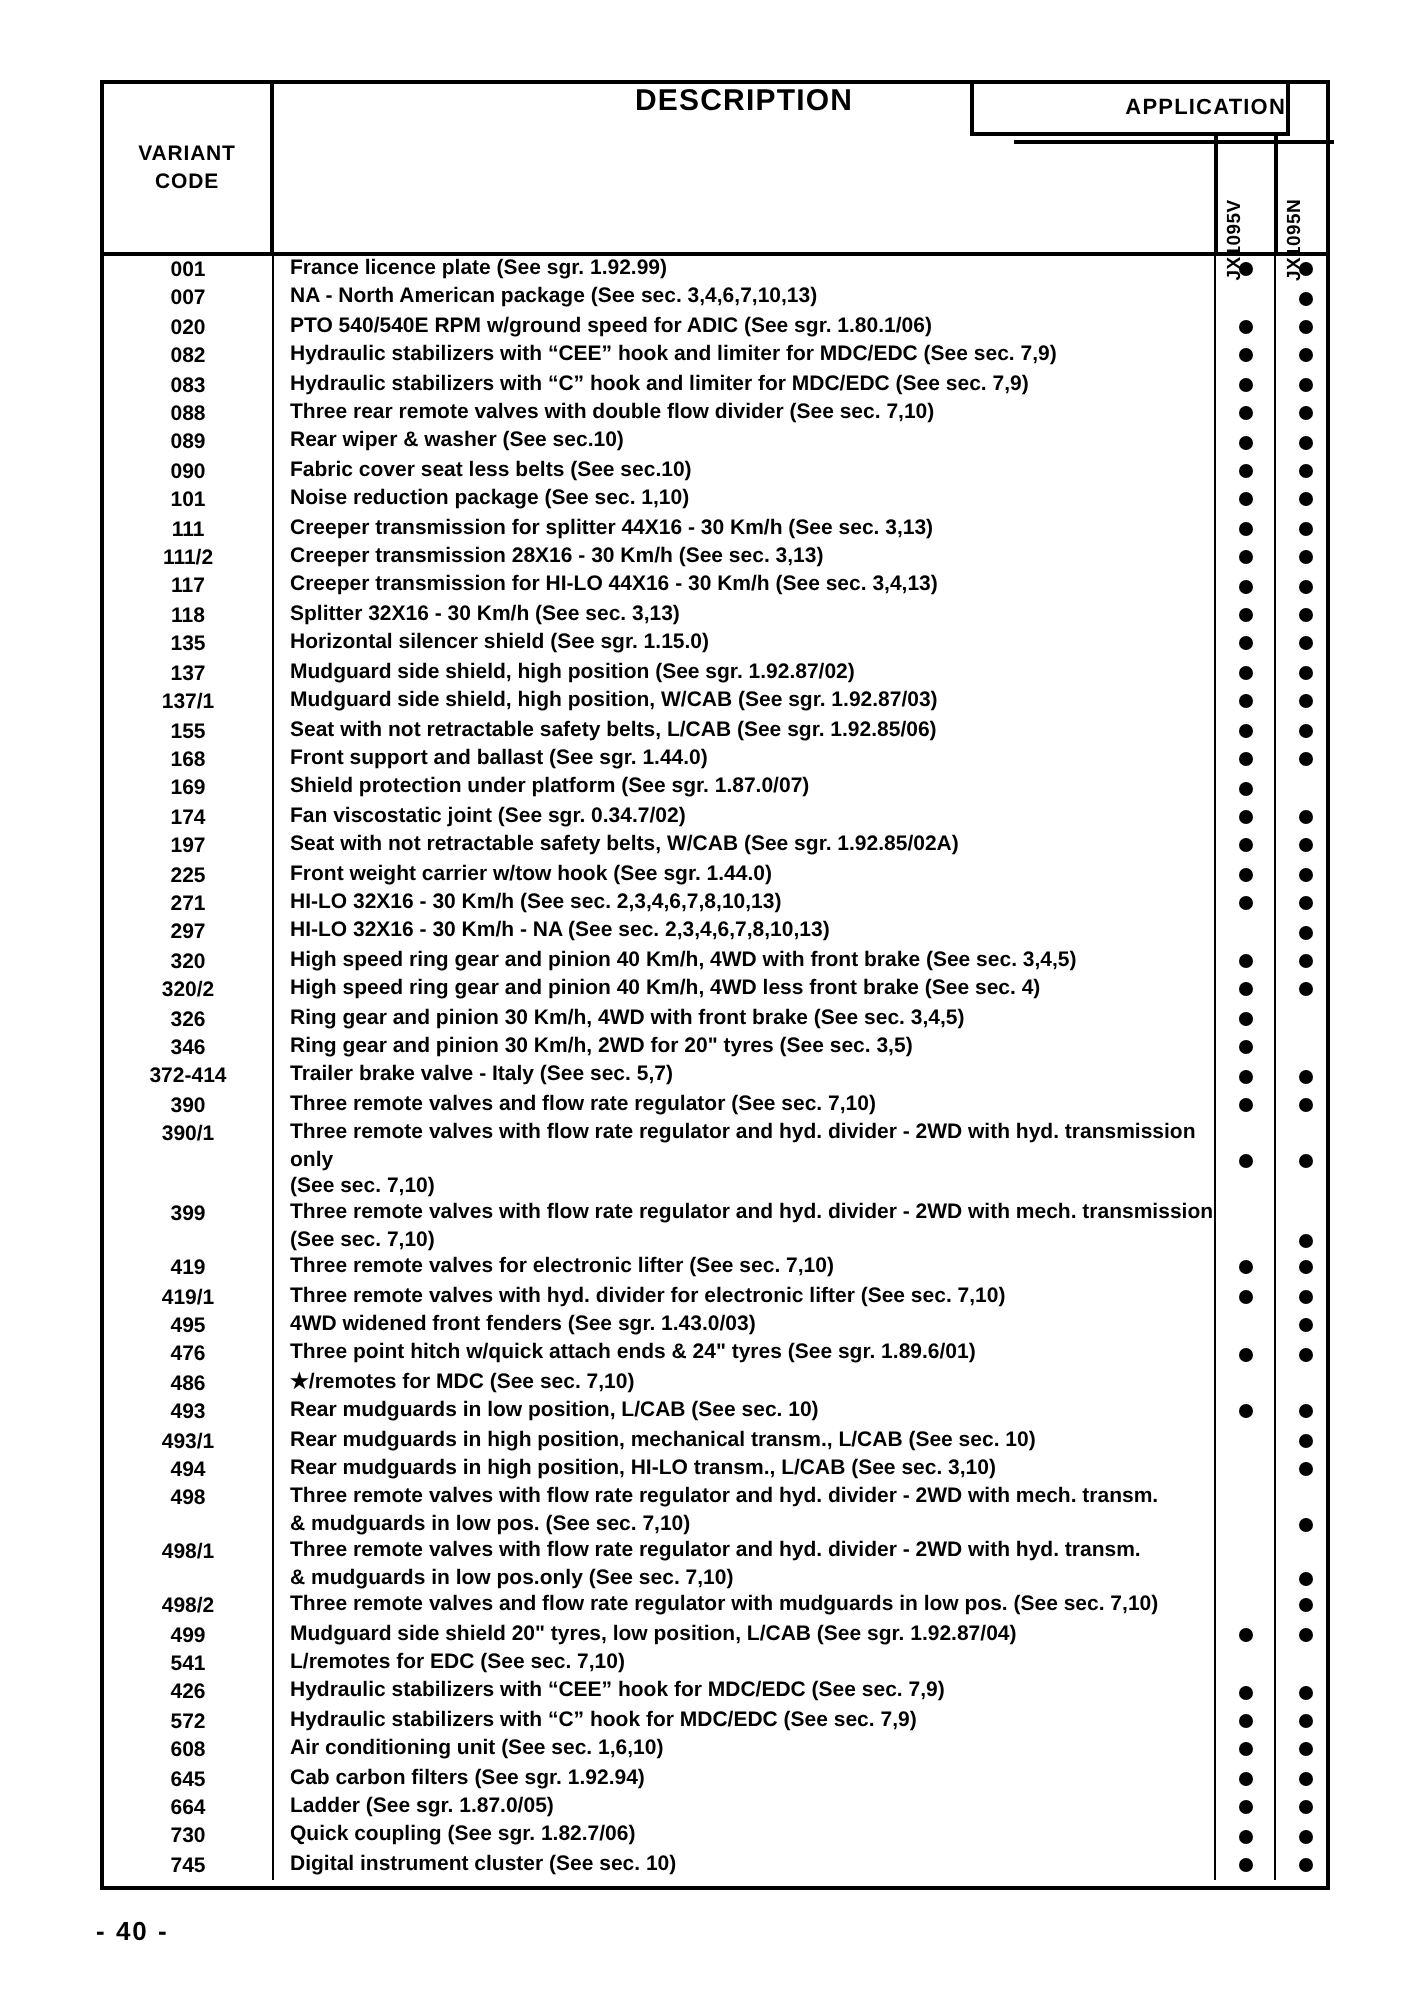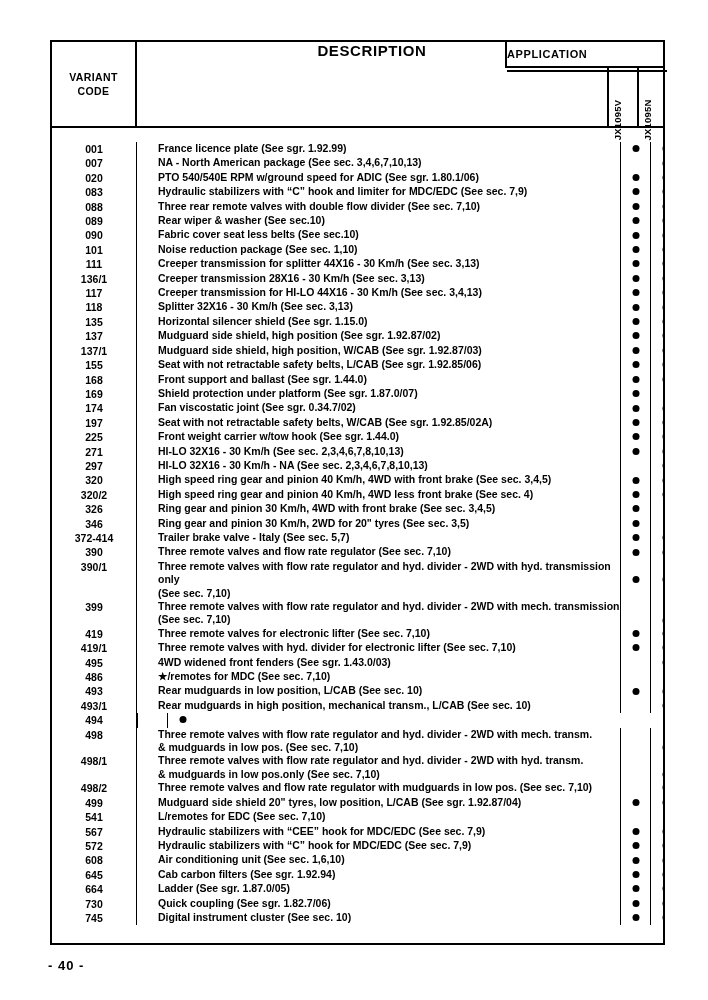--- a/index.html
+++ b/index.html
@@ -13,30 +13,30 @@
   #page {
     position: relative;
     width: 708px; height: 1000px;
     background: #ffffff;
     overflow: hidden;
   }
 
   
   .app-box {
     position: absolute;
-    left: 505px;
+    left: 485px;
     top: 40px;
     width: 160px;
     height: 28px;
     border: 2px solid #000;
     background: #fff;
     z-index: 3;
     display: flex;
     align-items: center;
-    justify-content: flex-start;
+    justify-content: flex-end;
   }
   .app-box .app-label {
     font-size: 11px;
     font-weight: bold;
     letter-spacing: 0.6px;
   }
 
   
   .table-frame {
     position: absolute;
@@ -115,21 +115,21 @@
     top: 28px;
     width: 160px;
     height: 0;
     border-top: 2px solid #000;
     z-index: 2;
   }
 
   
   .tbody {
     position: absolute;
-    left: 0; top: 100px;
+    left: 0; top: 86px;
     width: 100%;
     height: 817px;
     overflow: hidden;
   }
   .row {
     display: flex;
     width: 100%;
     align-items: stretch;
   }
   .c-code {
@@ -143,21 +143,20 @@
     line-height: 13.4px;
   }
   .c-desc {
     width: 470px;
     flex: 0 0 470px;
     padding-left: 8px;
     font-size: 10.5px;
     font-weight: bold;
     line-height: 13.4px;
     white-space: pre-line;
-    margin-left: 13px;
   }
   .c-app {
     width: 30px;
     flex: 0 0 30px;
     border-left: 1px solid #000;
     position: relative;
   }
   .c-app.first { border-left: 1px solid #000; }
   .dot {
     position: absolute;
@@ -232,20 +231,30 @@
           <div class="c-code">020</div>
           <div class="c-desc">PTO 540/540E RPM w/ground speed for ADIC (See sgr. 1.80.1/06)</div>
           <div class="c-app first">
             <span class="dot"></span>
           </div>
           <div class="c-app">
             <span class="dot"></span>
           </div>
         </div>
         <div class="row">
+          <div class="c-code">082</div>
+          <div class="c-desc">Hydraulic stabilizers with “CEE” hook and limiter for MDC/EDC (See sec. 7,9)</div>
+          <div class="c-app first">
+            <span class="dot"></span>
+          </div>
+          <div class="c-app">
+            <span class="dot"></span>
+          </div>
+        </div>
+        <div class="row">
           <div class="c-code">083</div>
           <div class="c-desc">Hydraulic stabilizers with “C” hook and limiter for MDC/EDC (See sec. 7,9)</div>
           <div class="c-app first">
             <span class="dot"></span>
           </div>
           <div class="c-app">
             <span class="dot"></span>
           </div>
         </div>
         <div class="row">
@@ -292,21 +301,21 @@
           <div class="c-code">111</div>
           <div class="c-desc">Creeper transmission for splitter 44X16 - 30 Km/h (See sec. 3,13)</div>
           <div class="c-app first">
             <span class="dot"></span>
           </div>
           <div class="c-app">
             <span class="dot"></span>
           </div>
         </div>
         <div class="row">
-          <div class="c-code">136/1</div>
+          <div class="c-code">111/2</div>
           <div class="c-desc">Creeper transmission 28X16 - 30 Km/h (See sec. 3,13)</div>
           <div class="c-app first">
             <span class="dot"></span>
           </div>
           <div class="c-app">
             <span class="dot"></span>
           </div>
         </div>
         <div class="row">
           <div class="c-code">117</div>
@@ -532,20 +541,30 @@
         </div>
         <div class="row">
           <div class="c-code">495</div>
           <div class="c-desc">4WD widened front fenders (See sgr. 1.43.0/03)</div>
           <div class="c-app first"></div>
           <div class="c-app">
             <span class="dot"></span>
           </div>
         </div>
         <div class="row">
+          <div class="c-code">476</div>
+          <div class="c-desc">Three point hitch w/quick attach ends &amp; 24" tyres (See sgr. 1.89.6/01)</div>
+          <div class="c-app first">
+            <span class="dot"></span>
+          </div>
+          <div class="c-app">
+            <span class="dot"></span>
+          </div>
+        </div>
+        <div class="row">
           <div class="c-code">486</div>
           <div class="c-desc">★/remotes for MDC (See sec. 7,10)</div>
           <div class="c-app first"></div>
           <div class="c-app"></div>
         </div>
         <div class="row">
           <div class="c-code">493</div>
           <div class="c-desc">Rear mudguards in low position, L/CAB (See sec. 10)</div>
           <div class="c-app first">
             <span class="dot"></span>
@@ -557,20 +576,21 @@
         <div class="row">
           <div class="c-code">493/1</div>
           <div class="c-desc">Rear mudguards in high position, mechanical transm., L/CAB (See sec. 10)</div>
           <div class="c-app first"></div>
           <div class="c-app">
             <span class="dot"></span>
           </div>
         </div>
         <div class="row">
           <div class="c-code">494</div>
+          <div class="c-desc">Rear mudguards in high position, HI-LO transm., L/CAB (See sec. 3,10)</div>
           <div class="c-app first"></div>
           <div class="c-app">
             <span class="dot"></span>
           </div>
         </div>
         <div class="row two-line">
           <div class="c-code">498</div>
           <div class="c-desc">Three remote valves with flow rate regulator and hyd. divider - 2WD with mech. transm.
 &amp; mudguards in low pos. (See sec. 7,10)</div>
           <div class="c-app first"></div>
@@ -605,21 +625,21 @@
             <span class="dot"></span>
           </div>
         </div>
         <div class="row">
           <div class="c-code">541</div>
           <div class="c-desc">L/remotes for EDC (See sec. 7,10)</div>
           <div class="c-app first"></div>
           <div class="c-app"></div>
         </div>
         <div class="row">
-          <div class="c-code">567</div>
+          <div class="c-code">426</div>
           <div class="c-desc">Hydraulic stabilizers with “CEE” hook for MDC/EDC (See sec. 7,9)</div>
           <div class="c-app first">
             <span class="dot"></span>
           </div>
           <div class="c-app">
             <span class="dot"></span>
           </div>
         </div>
         <div class="row">
           <div class="c-code">572</div>

